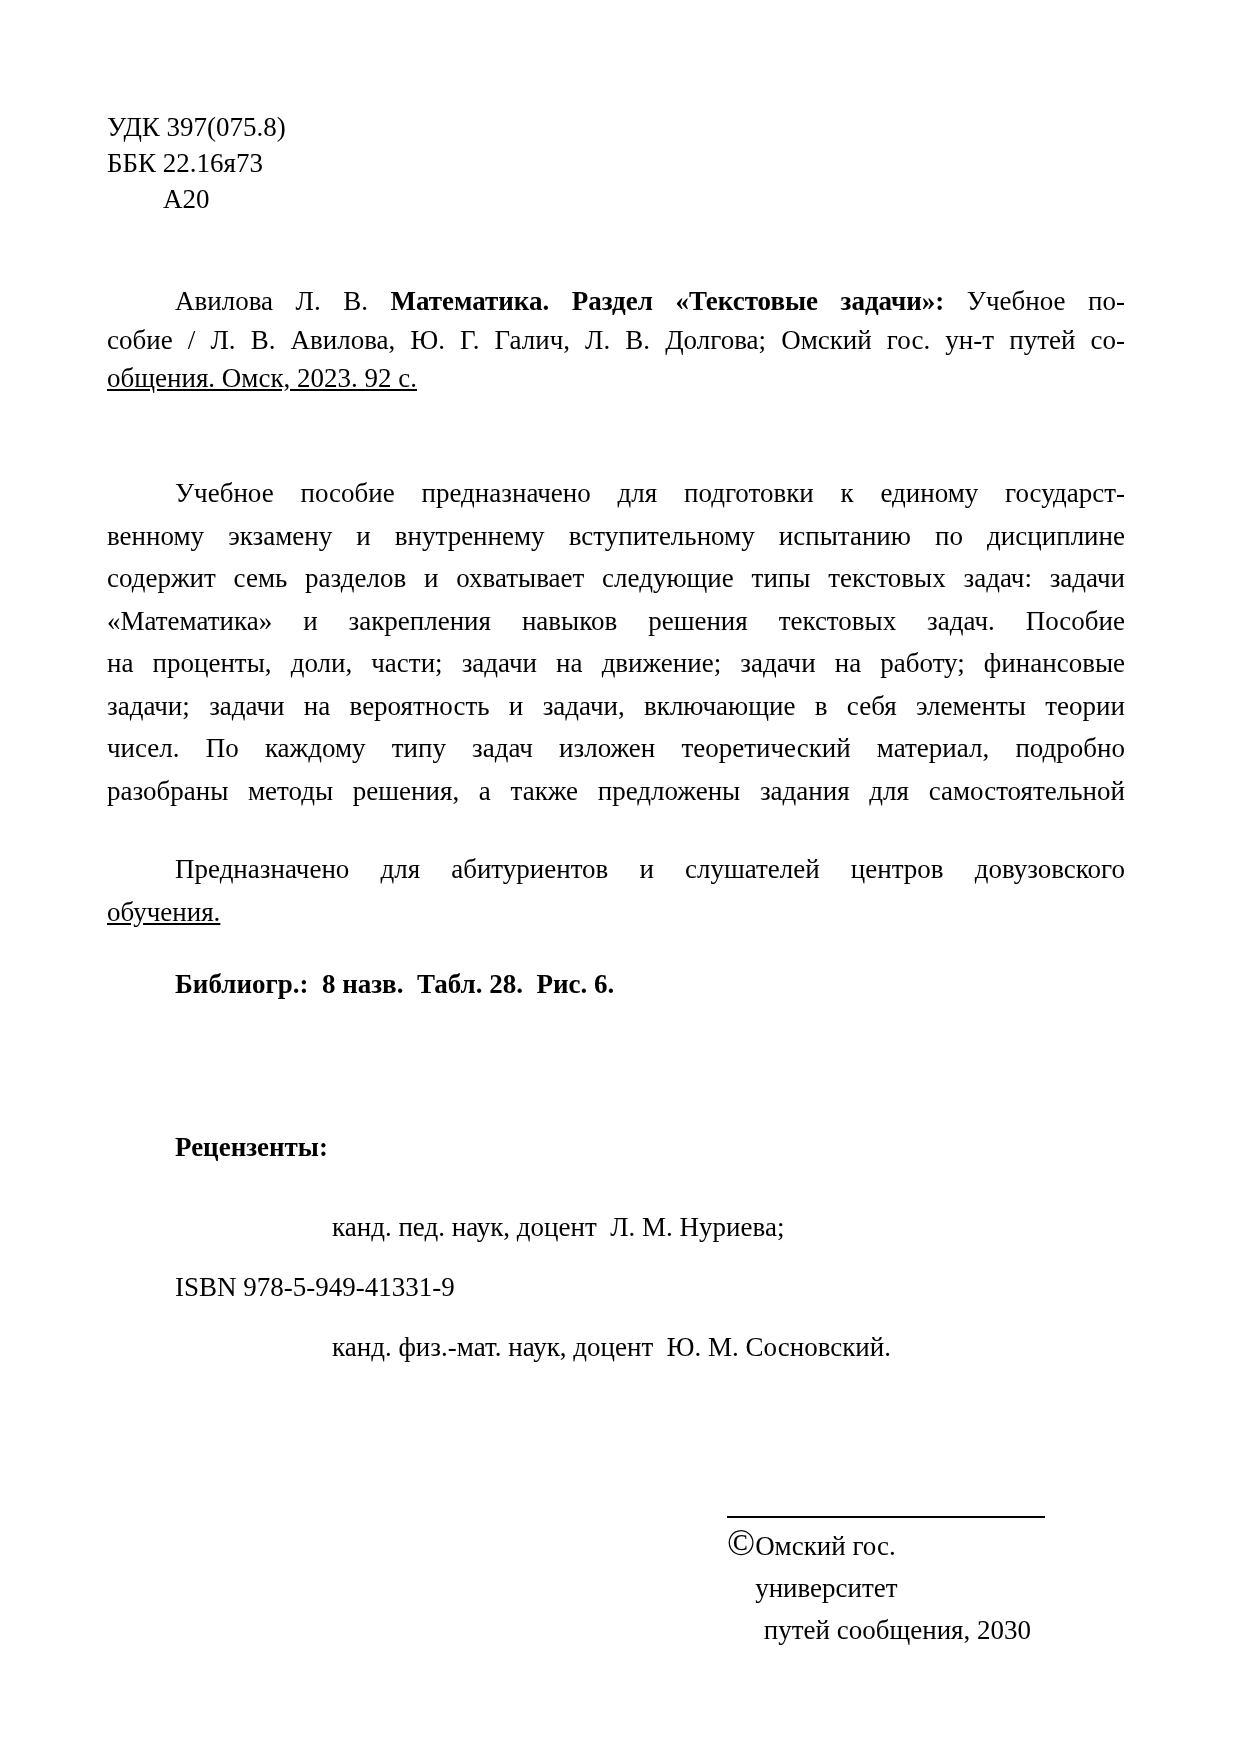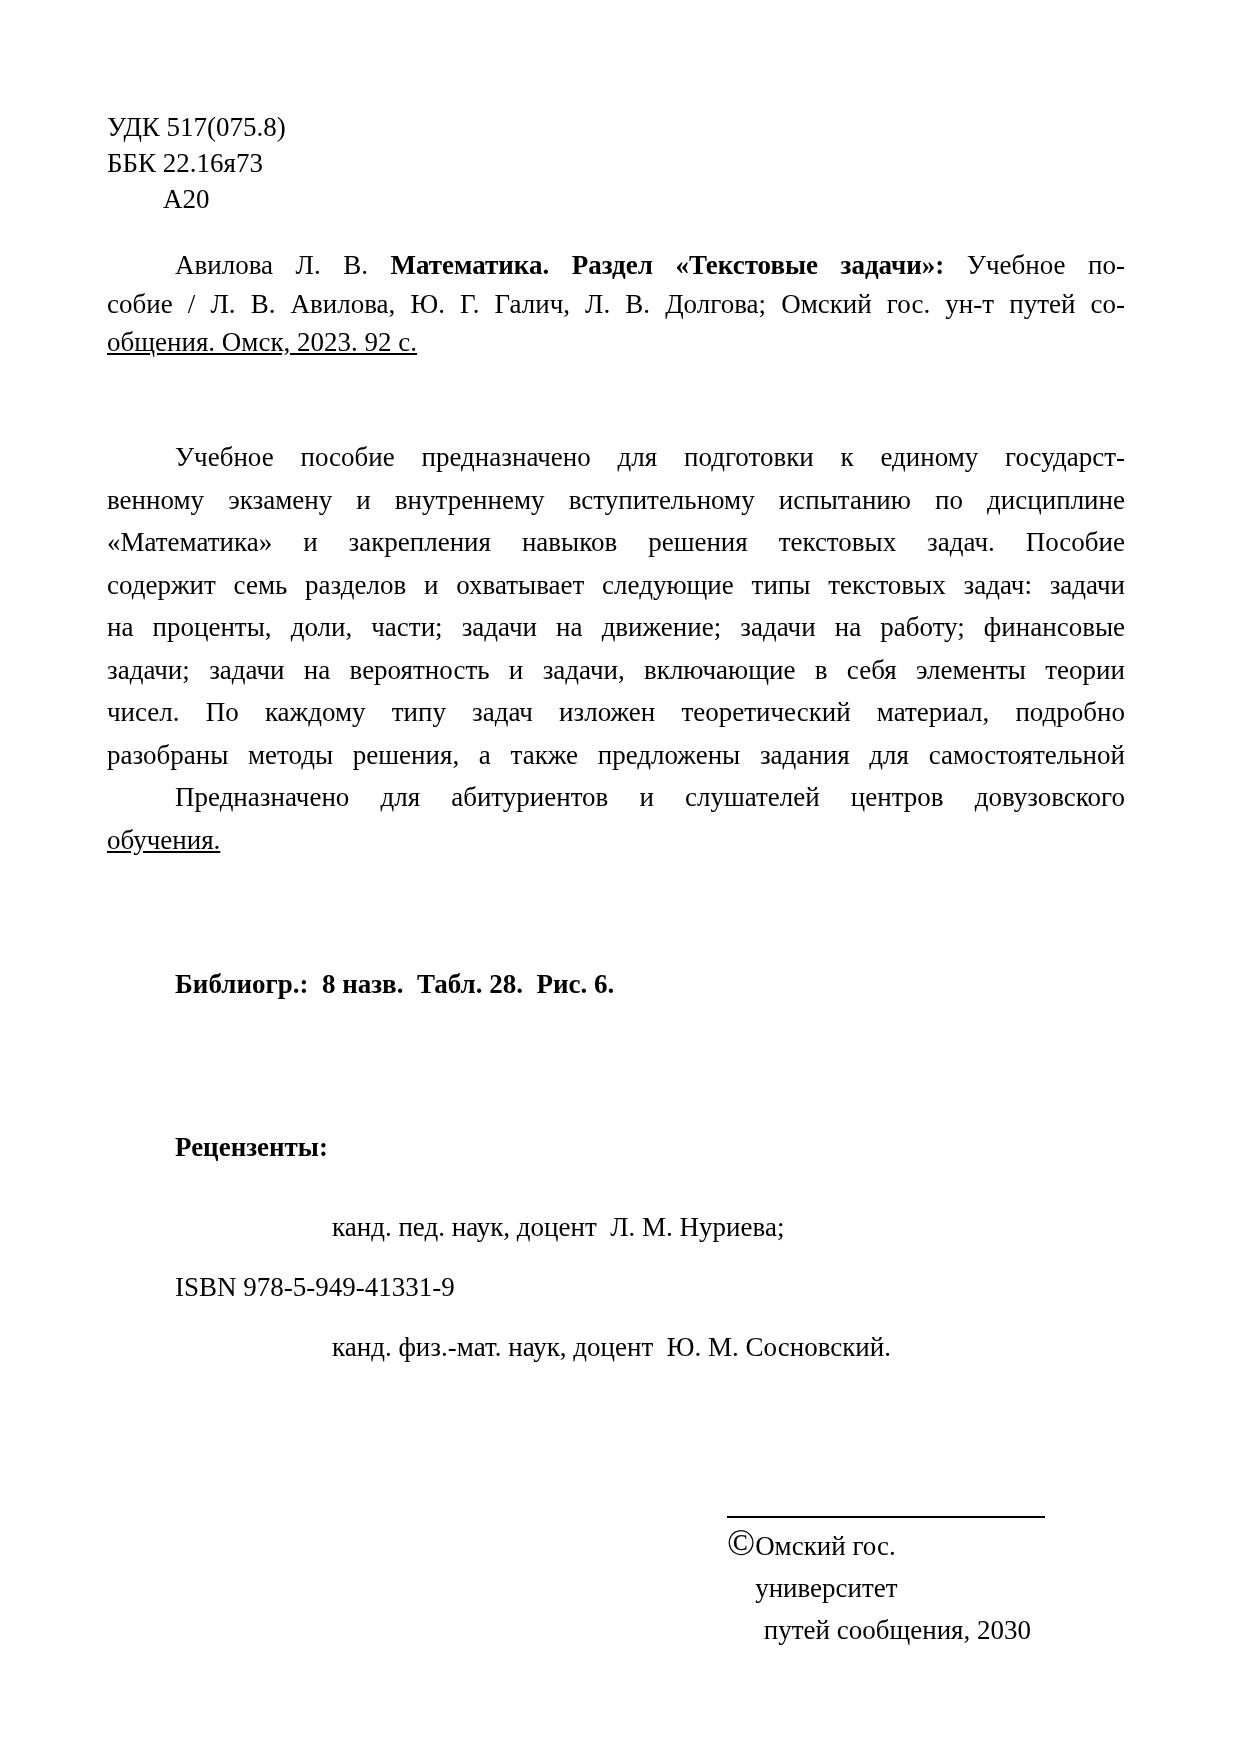--- a/index.html
+++ b/index.html
@@ -16,21 +16,21 @@
   }
   .abs{position:absolute;}
   
   .codes{top:109px;left:107px;line-height:36px;}
   .amark{margin-left:56px;}
   
   .citation{top:246px;left:107px;width:1018px;line-height:38.5px;}
   
   .abstract{top:436px;left:107px;width:1018px;line-height:42.5px;}
   .jline{text-align:justify;text-align-last:justify;}
-  .indent{text-indent:68px;}
+  .indent{text-indent:68px;margin-top:36px;}
   .plain{text-align:center;text-align-last:left;text-decoration:underline;}
   
   .biblio{top:965px;left:175px;line-height:38px;white-space:pre-wrap;font-weight:bold;}
   
   .reviewers{top:1127px;left:175px;line-height:40px;display:flex;align-items:flex-start;}
   .rev-label{flex:0 0 157px;white-space:pre-wrap;font-weight:bold;}
   .rev-items{white-space:pre-wrap;}
   
   .isbn{top:1268px;left:175px;line-height:38px;}
   
@@ -43,36 +43,36 @@
   .cline1{display:flex;justify-content:space-between;align-items:baseline;}
   .csym{font-size:37px;line-height:42px;}
   .cline2{text-align:right;}
 </style>
 </head>
 <body>
 
 <div class="page">
 
   <div class="abs codes">
-    <div>УДК 517(075.8)</div>
+    <div>УДК 397(075.8)</div>
     <div>ББК 22.16я73</div>
     <div class="amark">А20</div>
   </div>
 
   <div class="abs citation">
     <div class="jline indent"><span>Авилова Л. В. </span><b>Математика. Раздел «Текстовые задачи»:</b><span> Учебное по-</span></div>
     <div class="jline">собие / Л. В. Авилова, Ю. Г. Галич, Л. В. Долгова; Омский гос. ун-т путей со-</div>
     <div class="plain">общения. Омск, 2023. 92 с.</div>
   </div>
 
   <div class="abs abstract">
     <div class="jline indent">Учебное пособие предназначено для подготовки к единому государст-</div>
     <div class="jline">венному экзамену и внутреннему вступительному испытанию по дисциплине</div>
+    <div class="jline">содержит семь разделов и охватывает следующие типы текстовых задач: задачи</div>
     <div class="jline">«Математика» и закрепления навыков решения текстовых задач. Пособие</div>
-    <div class="jline">содержит семь разделов и охватывает следующие типы текстовых задач: задачи</div>
     <div class="jline">на проценты, доли, части; задачи на движение; задачи на работу; финансовые</div>
     <div class="jline">задачи; задачи на вероятность и задачи, включающие в себя элементы теории</div>
     <div class="jline">чисел. По каждому типу задач изложен теоретический материал, подробно</div>
     <div class="jline">разобраны методы решения, а также предложены задания для самостоятельной</div>
     <div class="jline indent">Предназначено для абитуриентов и слушателей центров довузовского</div>
     <div class="plain">обучения.</div>
   </div>
 
   <div class="abs biblio">Библиогр.:  8 назв.  Табл. 28.  Рис. 6.</div>
 

